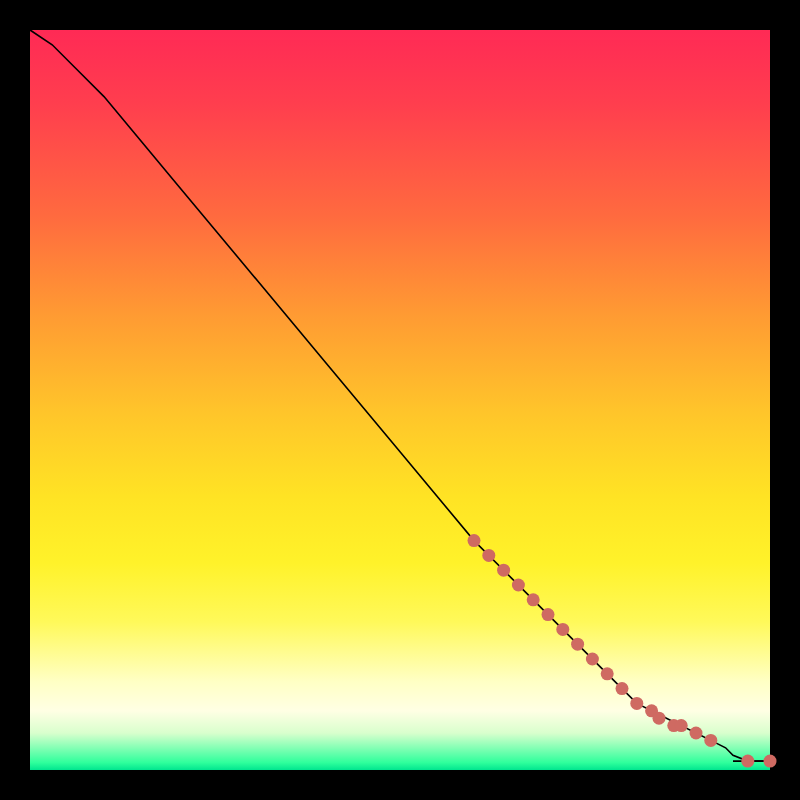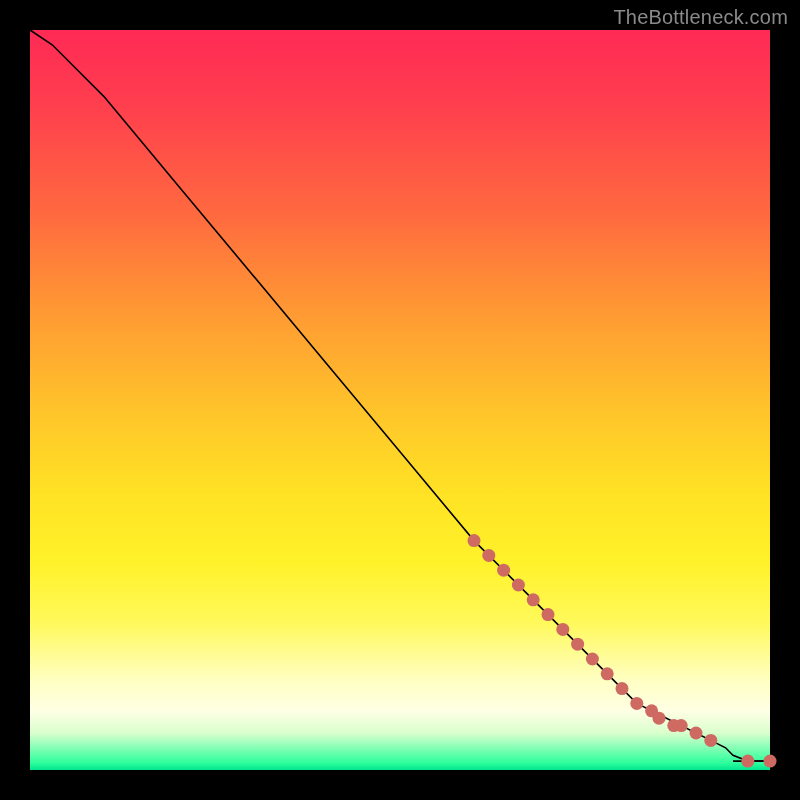--- a/index.html
+++ b/index.html
@@ -87,14 +87,13 @@
         <circle cx="629.0" cy="688.2" r="6.5" fill="#cf6a62"></circle>
         <circle cx="643.8" cy="695.6" r="6.5" fill="#cf6a62"></circle>
         <circle cx="651.2" cy="695.6" r="6.5" fill="#cf6a62"></circle>
         <circle cx="666.0" cy="703.0" r="6.5" fill="#cf6a62"></circle>
         <circle cx="680.8" cy="710.4" r="6.5" fill="#cf6a62"></circle>
         <circle cx="717.8" cy="731.1" r="6.5" fill="#cf6a62"></circle>
         <circle cx="740.0" cy="731.1" r="6.5" fill="#cf6a62"></circle>
       </g>
   </svg>
 
-  <div class="watermark">TheBottleneck.com</div>
 </div>
 
 </body></html>

